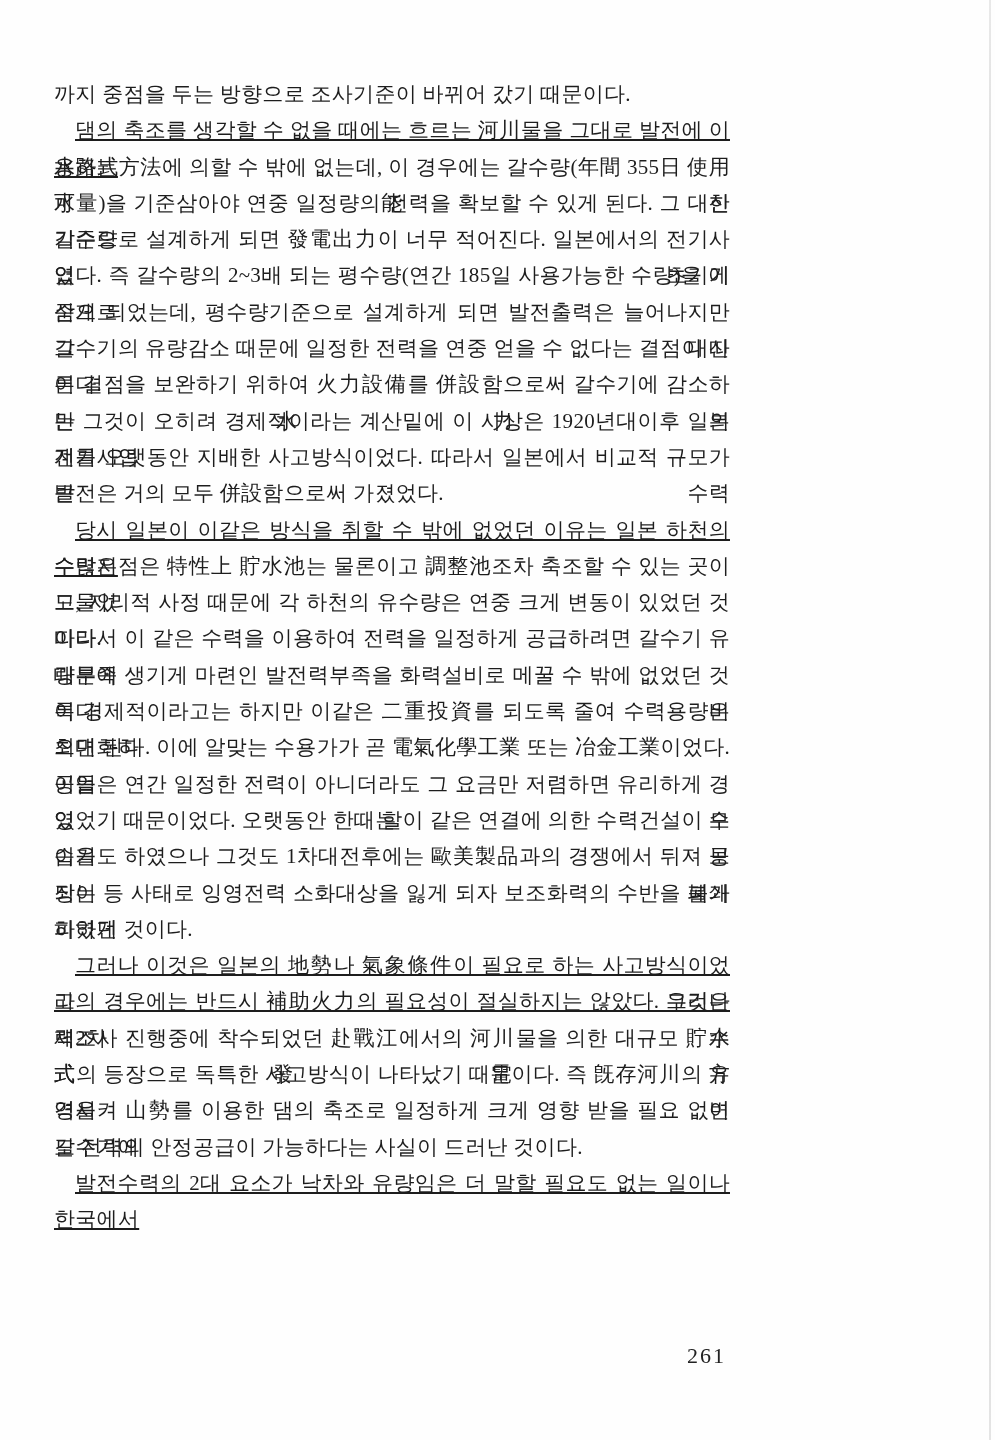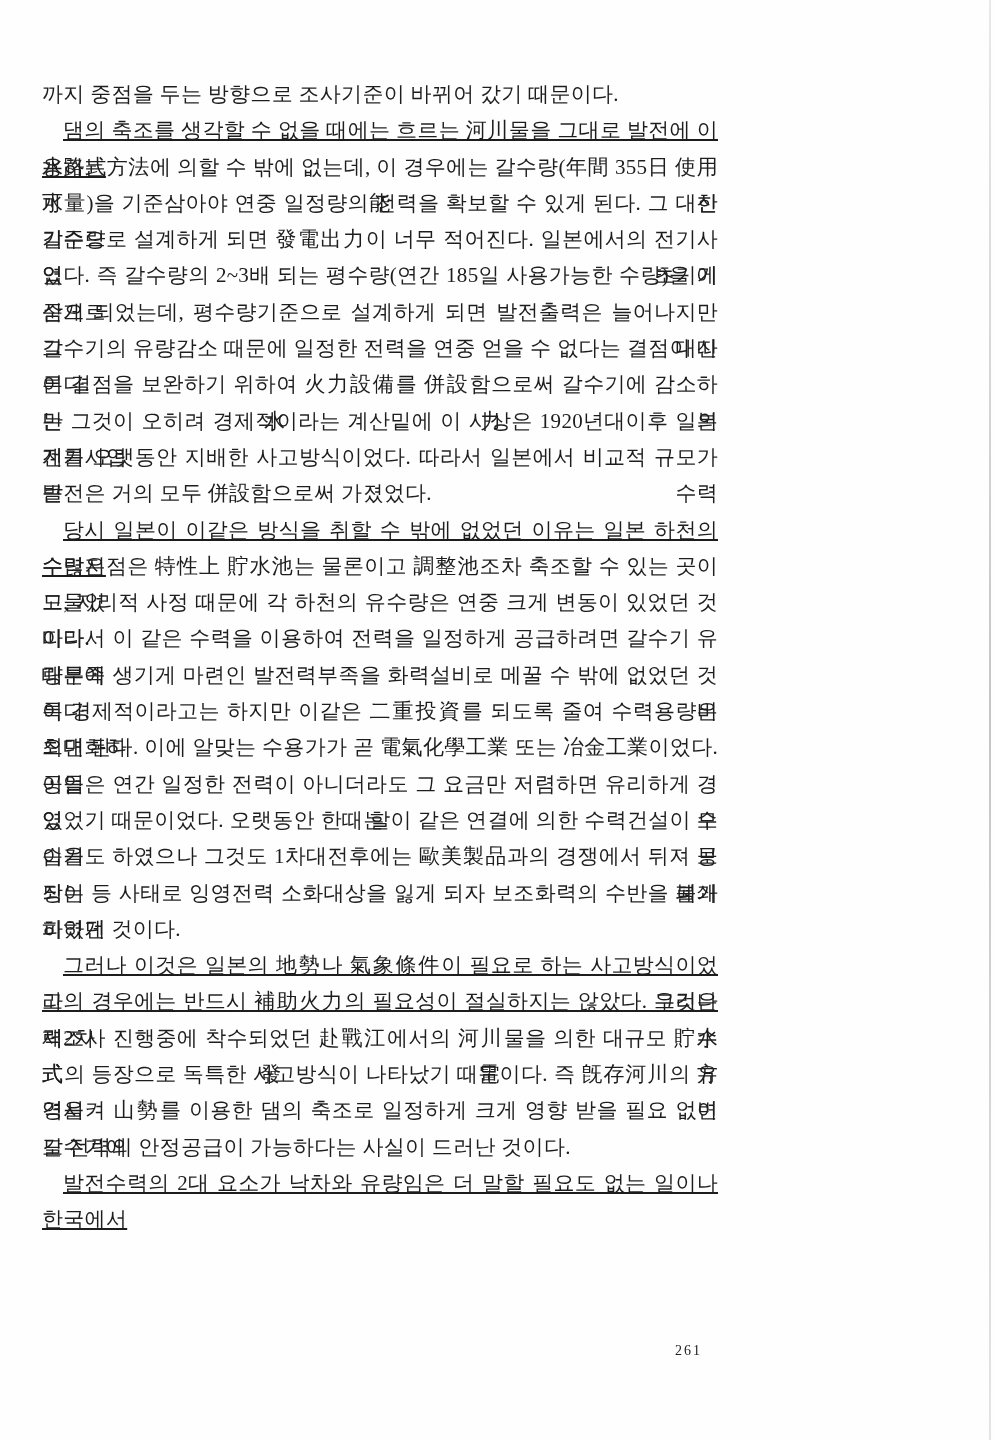--- a/index.html
+++ b/index.html
@@ -11,20 +11,21 @@
     height: 1440px;
     position: relative;
     background: #fefefe;
     font-family: "Liberation Serif", "DejaVu Serif", serif;
     overflow: hidden;
   }
   .page {
     position: absolute;
     inset: 0;
     background: #fefefe;
+    margin-left: 12px;
   }
   
   .scan-edge {
     position: absolute;
     top: 0;
     right: 4px;
     width: 2px;
     height: 1440px;
     background: linear-gradient(to bottom, rgba(170,170,170,0.25), rgba(150,150,150,0.55), rgba(170,170,170,0.3));
   }
@@ -51,21 +52,21 @@
     text-align-last: left;
   }
   .text-line.indent {
     text-indent: 21px;
     text-decoration: underline;
   }
   .page-number {
     position: absolute;
     left: 675px;
     top: 1343px;
-    font-size: 14px;
+    font-size: 22px;
     letter-spacing: 2px;
     color: #222222;
   }
 </style>
 </head>
 <body>
 
 <div class="page">
   <div class="text-block">
       <p class="text-line para-end">까지 중점을 두는 방향으로 조사기준이 바뀌어 갔기 때문이다.</p>

